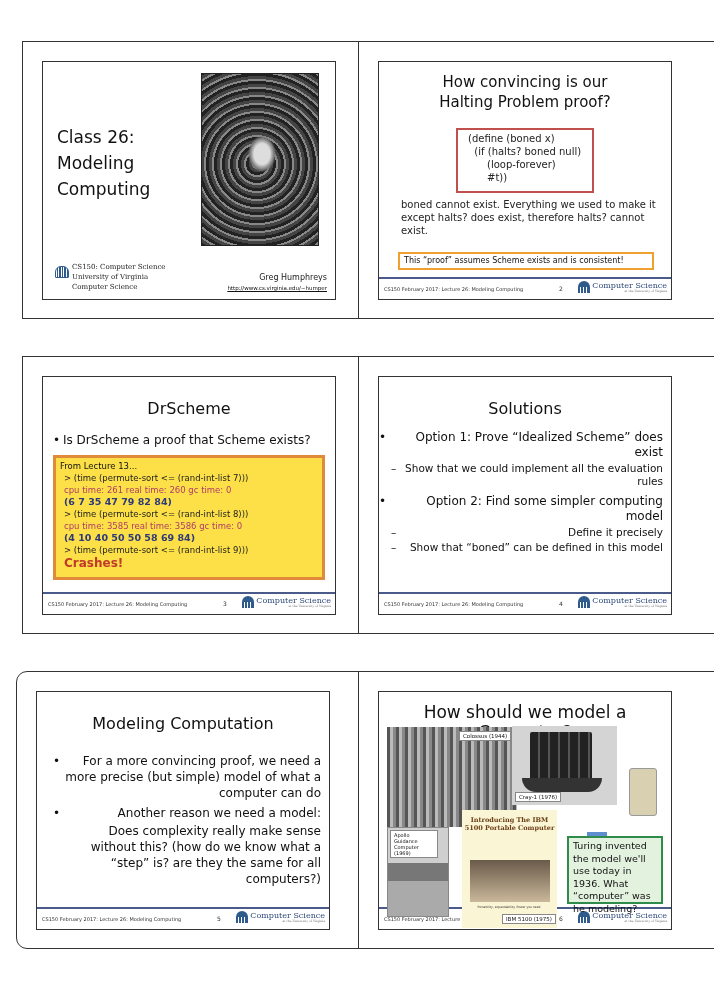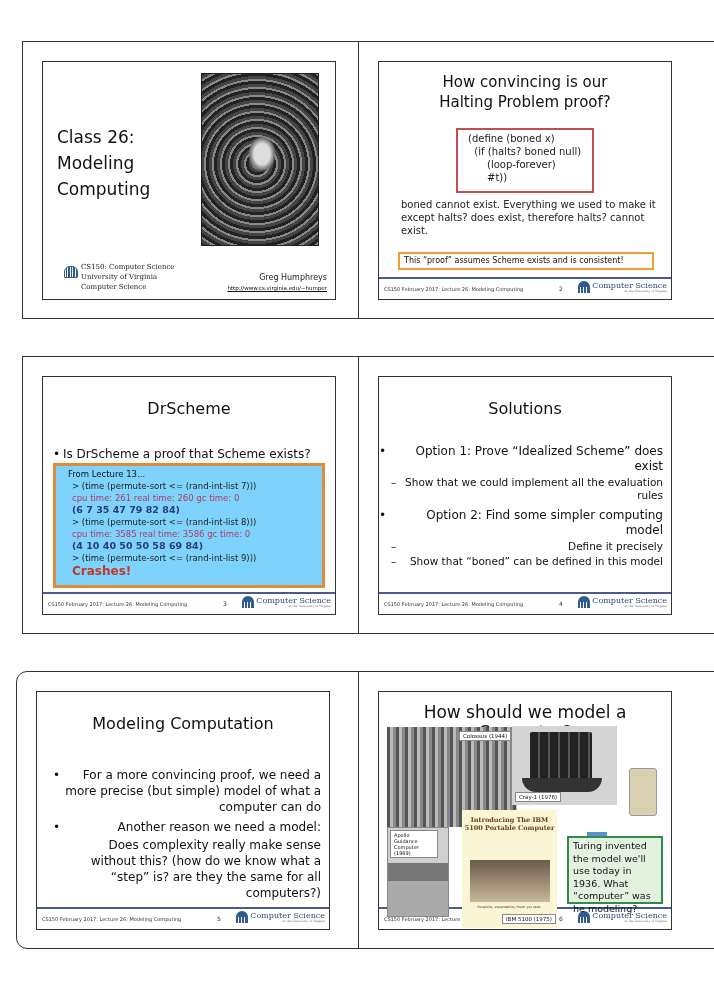--- a/index.html
+++ b/index.html
@@ -15,49 +15,49 @@
   .footer-num { position: absolute; left: 180px; top: 8px; font-size: 6px; color: #333; }
   .cs-logo { position: absolute; right: 4px; top: 4px; display: flex; align-items: center; gap: 2px; }
   .cs-logo .rot { width: 12px; height: 12px; border-radius: 6px 6px 0 0; background: #2f5a8c; position: relative; }
   .cs-logo .rot::after { content: ""; position: absolute; left: 2px; right: 2px; bottom: 0; height: 6px;
     background: repeating-linear-gradient(90deg, #fff 0 1px, #2f5a8c 1px 3px); }
   .cs-logo .txt { font-family: "DejaVu Serif", serif; font-size: 8px; color: #2f4a7a; line-height: 1; }
   .cs-logo .sub { display:block; font-size: 3px; color:#666; text-align:right; }
 
   .title { position: absolute; left: 0; right: 0; text-align: center; font-size: 17px; color: #111; }
   .bullets { position: absolute; left: 10px; right: 8px; font-size: 12px; line-height: 15px; }
-  .bullets .b { position: relative; padding-left: 10px; margin-top: 14px; }
+  .bullets .b { position: relative; padding-left: 10px; }
   .bullets .b::before { content: "•"; position: absolute; left: 0; top: 0; }
   .bullets .sub { position: relative; padding-left: 22px; font-size: 10.5px; line-height: 13px; margin-top: 2px; }
   .bullets .sub::before { content: "–"; position: absolute; left: 12px; }
 
   
   .s1-title { position: absolute; left: 14px; top: 62px; font-size: 17px; line-height: 26px; color: #111; }
   .s1-art { position: absolute; left: 158px; top: 11px; width: 118px; height: 173px;
     background:
       radial-gradient(ellipse 20px 26px at 60px 80px, #ddd 0 40%, #777 60%, transparent 70%),
       repeating-radial-gradient(circle at 55px 90px, #222 0 3px, #888 3px 5px, #444 5px 8px),
       #333; border: 1px solid #222; }
-  .s1-uva { position: absolute; left: 21px; top: 200px; display: flex; gap: 3px; }
+  .s1-uva { position: absolute; left: 12px; top: 200px; display: flex; gap: 3px; }
   .uva-icon { width: 14px; height: 12px; border: 1px solid #2f5a8c; border-radius: 6px 6px 1px 1px;
     background: repeating-linear-gradient(90deg, #fff 0 1px, #2f5a8c 1px 2.5px); margin-top: 4px; }
   .uva-text { font-family: "DejaVu Serif", serif; font-size: 7px; line-height: 10px; color: #222; }
   .s1-author { position: absolute; right: 8px; top: 211px; font-size: 8px; color: #222; }
   .s1-url { position: absolute; right: 8px; top: 223px; font-size: 5.5px; color: #111; text-decoration: underline; }
 
   
   .s2-code { position: absolute; left: 77px; top: 66px; width: 138px; height: 65px; border: 2px solid #c0504d;
     font-size: 10px; line-height: 13px; padding: 2px 0 0 10px; white-space: pre; color: #222; }
   .s2-body { position: absolute; left: 22px; top: 136px; width: 260px; font-size: 10px; line-height: 13px; color: #222; }
   .s2-note { position: absolute; left: 19px; top: 190px; width: 256px; height: 18px; border: 2px solid #f0a030;
     font-size: 8px; line-height: 14px; padding-left: 4px; color: #111; }
 
   
-  .s3-box { position: absolute; left: 10px; top: 78px; width: 272px; height: 125px; background: #7dd3fc;
-    border: 3px solid #e08a3a; padding: 2px 12px; font-size: 8.5px; line-height: 12px; margin-top: 8px; }
+  .s3-box { position: absolute; left: 10px; top: 78px; width: 272px; height: 125px; background: #fde047;
+    border: 3px solid #e08a3a; padding: 2px 4px; font-size: 8.5px; line-height: 12px; }
   .s3-box .cmd { padding-left: 4px; color: #222; }
   .s3-box .timing { padding-left: 4px; color: #b03a6a; }
   .s3-box .result { padding-left: 4px; color: #2c3a7a; font-weight: bold; font-size: 9.5px; }
   .s3-box .crash { padding-left: 4px; color: #c0392b; font-weight: bold; font-size: 12px; line-height: 15px; }
 
   
   .s5-indent { position: relative; padding-left: 28px; margin-top: 2px; }
 
   
   .s6-title { position: absolute; left: 0; right: 0; top: 10px; text-align: center; font-size: 17px; color: #111; }

